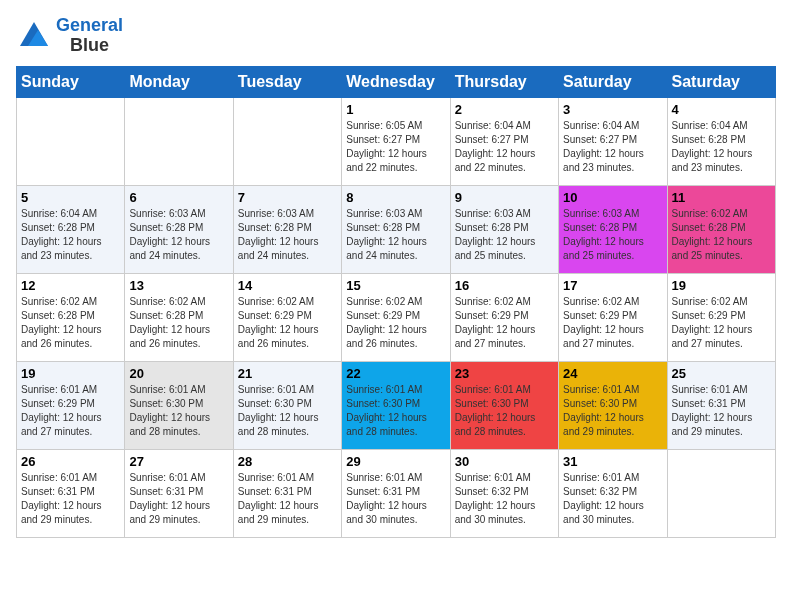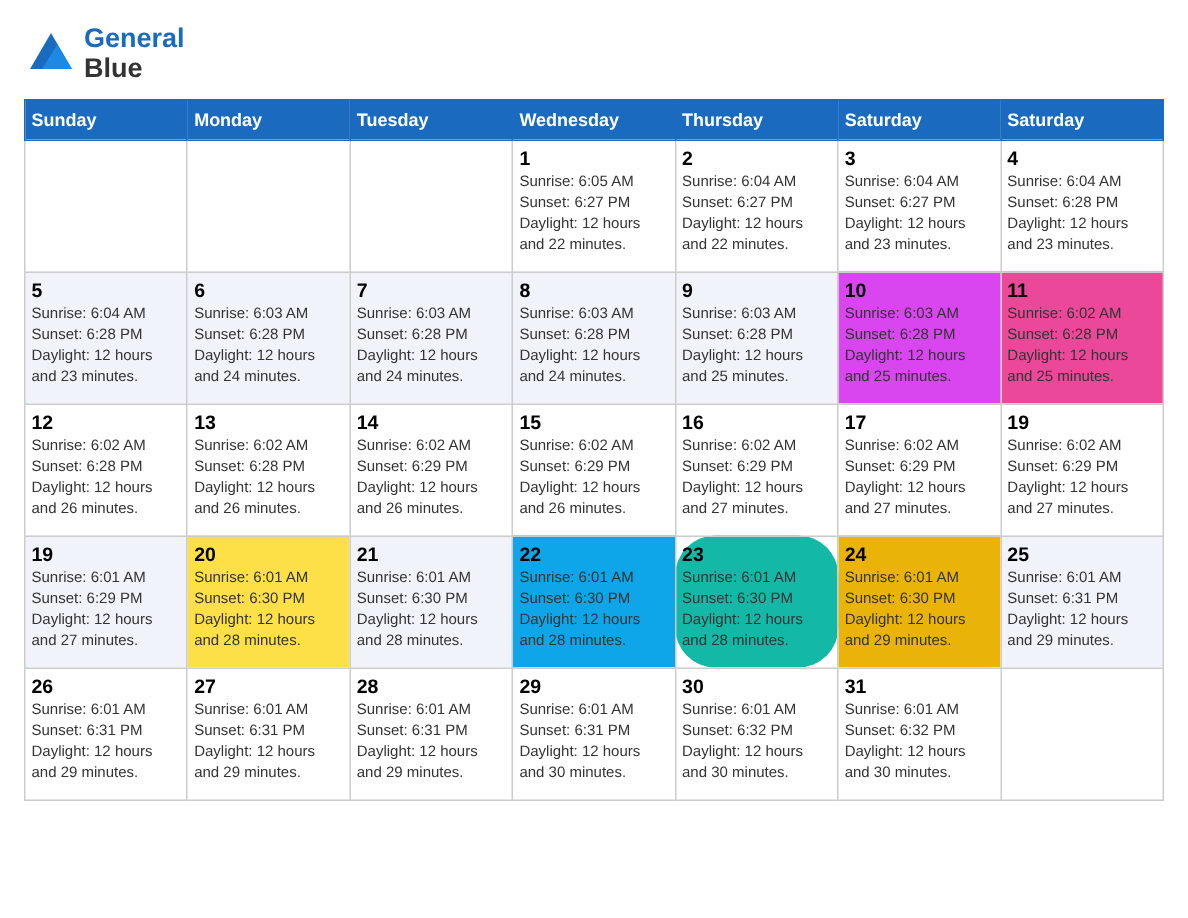--- a/index.html
+++ b/index.html
@@ -8,20 +8,21 @@
       background: #fff;
       width: 792px;
       min-height: 612px;
       padding: 16px;
     }
     .header {
       display: flex;
       justify-content: space-between;
       align-items: flex-start;
       margin-bottom: 10px;
+      text-align: center;
     }
     .logo {
       display: flex;
       align-items: center;
       gap: 4px;
     }
     .logo-text {
       font-size: 18px;
       font-weight: bold;
       color: #333;
@@ -45,21 +46,21 @@
     .calendar {
       width: 100%;
       border-collapse: collapse;
       font-size: 11px;
     }
     .calendar th {
       background-color: #1a6bbf;
       color: #fff;
       padding: 6px 4px;
       text-align: left;
-      font-size: 12px;
+      font-size: 16px;
       border: 1px solid #1a6bbf;
     }
     .calendar td {
       border: 1px solid #ccc;
       vertical-align: top;
       padding: 4px;
       width: calc(100% / 7);
       height: 88px;
       background: #fff;
     }
@@ -249,42 +250,42 @@
         </td>
       </tr>
       <tr>
         <td style="background: rgb(240, 244, 250);">
           <div class="day-number">19</div>
           <div class="day-info" style="white-space: pre-line;">Sunrise: 6:01 AM
 Sunset: 6:29 PM
 Daylight: 12 hours
 and 27 minutes.</div>
         </td>
-        <td style="background: #fde047;">
+        <td style="background: #e5e5e5;">
           <div class="day-number">20</div>
           <div class="day-info" style="white-space: pre-line;">Sunrise: 6:01 AM
 Sunset: 6:30 PM
 Daylight: 12 hours
 and 28 minutes.</div>
         </td>
         <td style="background: rgb(240, 244, 250);">
           <div class="day-number">21</div>
           <div class="day-info" style="white-space: pre-line;">Sunrise: 6:01 AM
 Sunset: 6:30 PM
 Daylight: 12 hours
 and 28 minutes.</div>
         </td>
         <td style="background: #0ea5e9;">
           <div class="day-number">22</div>
           <div class="day-info" style="white-space: pre-line;">Sunrise: 6:01 AM
 Sunset: 6:30 PM
 Daylight: 12 hours
 and 28 minutes.</div>
         </td>
-        <td style="background: #14b8a6; border-radius: 27px;">
+        <td style="background: #ef4444;">
           <div class="day-number">23</div>
           <div class="day-info" style="white-space: pre-line;">Sunrise: 6:01 AM
 Sunset: 6:30 PM
 Daylight: 12 hours
 and 28 minutes.</div>
         </td>
         <td style="background: #eab308;">
           <div class="day-number">24</div>
           <div class="day-info" style="white-space: pre-line;">Sunrise: 6:01 AM
 Sunset: 6:30 PM

